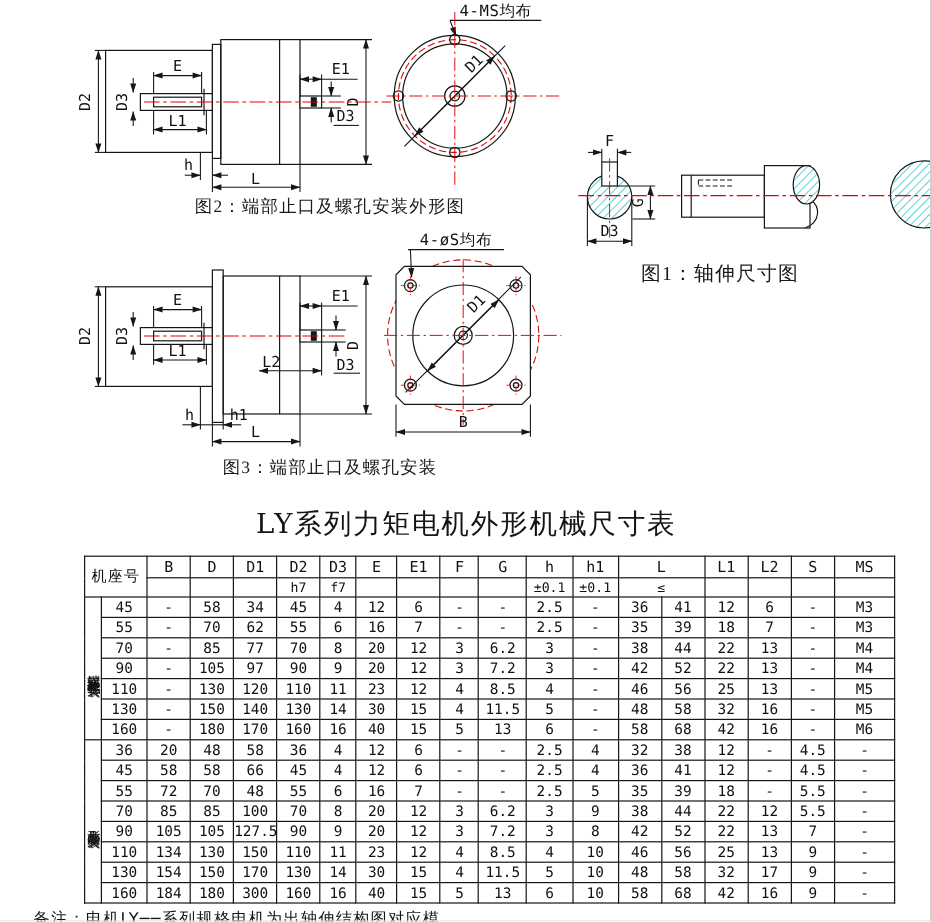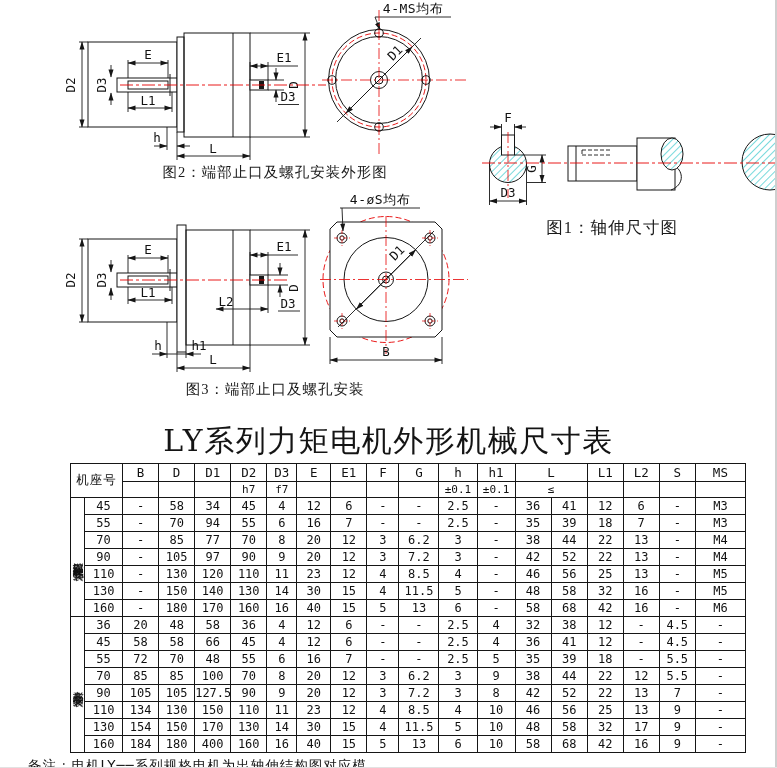--- a/index.html
+++ b/index.html
@@ -17,21 +17,21 @@
   .cl {stroke:#e60000;stroke-width:0.9;stroke-dasharray:13 3 3 3;fill:none;}
   .clr{stroke:#e60000;stroke-width:0.8;stroke-dasharray:11 3 2 3;fill:none;}
   .rdc{stroke:#e60000;stroke-width:0.9;stroke-dasharray:6 3;fill:none;}
   .clr2{stroke:#e60000;stroke-width:0.7;stroke-dasharray:4 2 1 2;fill:none;}
   .dsh{stroke:#161616;stroke-width:0.9;stroke-dasharray:4 2;fill:none;}
   
   .caption{position:absolute;font-size:14.5px;text-align:center;letter-spacing:1px;color:#1a1a1a;
            font-family:Liberation Serif, serif;white-space:nowrap;}
   .caption.big{font-size:16.5px;}
   .page-title{position:absolute;top:421px;left:0;width:777px;text-align:center;
-              font-family:"DejaVu Serif","Liberation Serif",serif;font-size:30px;letter-spacing:1.5px;color:#141414;}
+              font-family:"DejaVu Serif","Liberation Serif",serif;font-size:23px;letter-spacing:1.5px;color:#141414;}
   .note{position:absolute;left:28px;top:757px;font-size:13.5px;letter-spacing:1px;white-space:nowrap;
         font-family:"DejaVu Sans","Liberation Sans",sans-serif;color:#141414;}
   
   .dim-table{position:absolute;left:70px;top:463px;width:676px;border-collapse:collapse;table-layout:fixed;
              font-size:12px;}
   .dim-table th,.dim-table td{border:1px solid #161616;text-align:center;vertical-align:middle;
              padding:0;font-weight:normal;height:16px;line-height:1.05;overflow:hidden;white-space:nowrap;}
   .dim-table tr.h1 th{height:17px;font-size:12.5px;}
   .dim-table tr.h2 th{height:15px;font-size:11px;margin-top:12px;}
   .dim-table th.corner{font-size:14px;letter-spacing:1px;
@@ -164,21 +164,21 @@
     <line class="k" x1="106" y1="38" x2="106" y2="73"></line>
     <path class="dsh" d="M112,42 H140 M112,47 H140 M112,42 V47"></path>
     <rect class="kf" x="167" y="30" width="38" height="52"></rect>
     <path class="k" d="M205,58 C214,64 214,77 201,82"></path>
     <ellipse cx="202" cy="46" rx="11" ry="16" fill="url(#h1p)" stroke="#161616"></ellipse>
   </g>
   <circle cx="300" cy="54" r="28" fill="url(#h1p)" stroke="#161616"></circle>
   <line class="cl" x1="12" y1="55" x2="306" y2="55"></line>
   <line class="clr" x1="38" y1="24" x2="38" y2="90"></line>
 </svg>
-<div class="caption big" style="left:512px;top:217px;width:200px;">图1：轴伸尺寸图</div>
+<div class="caption big" style="left:500px;top:217px;width:200px;">图1：轴伸尺寸图</div>
 
 <svg style="left:58px;top:196px" width="270" height="190" viewBox="0 0 270 190">
   <defs>
     <marker id="a3" viewBox="0 0 10 8" refX="9.5" refY="4" markerWidth="9" markerHeight="7" orient="auto-start-reverse">
       <path d="M0,0.8 L10,4 L0,7.2 z" fill="#161616"></path>
     </marker>
   </defs>
   <g>
     <rect class="k" x="30" y="43" width="89" height="83"></rect>
     <rect class="kf" x="59" y="77" width="60" height="14"></rect>
@@ -364,21 +364,21 @@
         <td>41</td>
         <td>12</td>
         <td>6</td>
         <td>-</td>
         <td>M3</td>
       </tr>
       <tr>
         <td>55</td>
         <td>-</td>
         <td>70</td>
-        <td>94</td>
+        <td>62</td>
         <td>55</td>
         <td>6</td>
         <td>16</td>
         <td>7</td>
         <td>-</td>
         <td>-</td>
         <td>2.5</td>
         <td>-</td>
         <td>35</td>
         <td>39</td>
@@ -625,21 +625,21 @@
         <td>58</td>
         <td>32</td>
         <td>17</td>
         <td>9</td>
         <td>-</td>
       </tr>
       <tr>
         <td>160</td>
         <td>184</td>
         <td>180</td>
-        <td>400</td>
+        <td>300</td>
         <td>160</td>
         <td>16</td>
         <td>40</td>
         <td>15</td>
         <td>5</td>
         <td>13</td>
         <td>6</td>
         <td>10</td>
         <td>58</td>
         <td>68</td>

